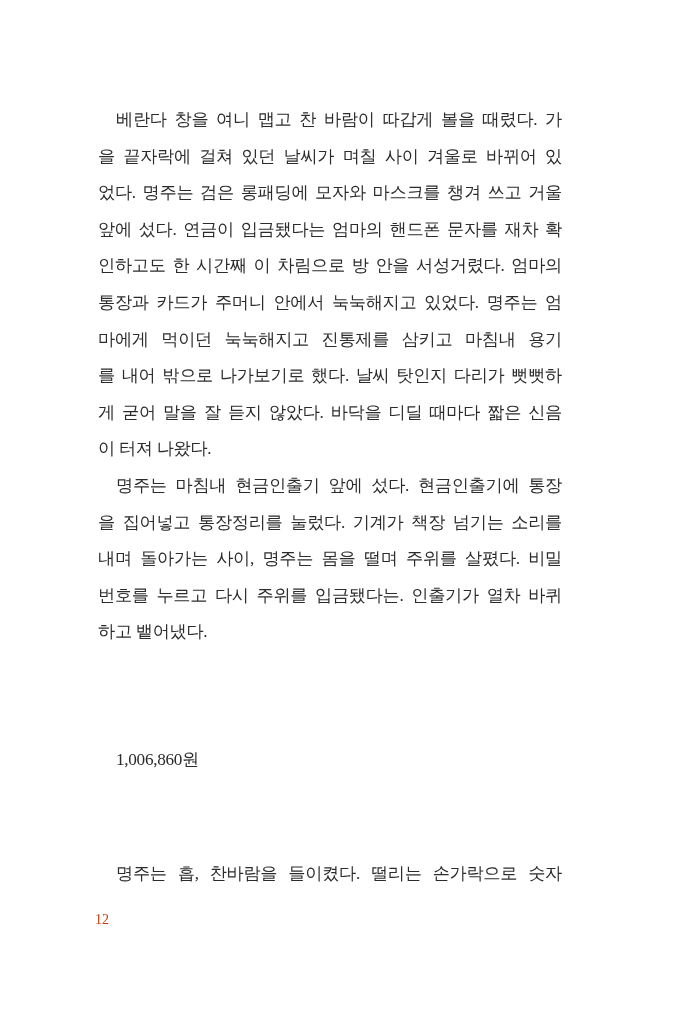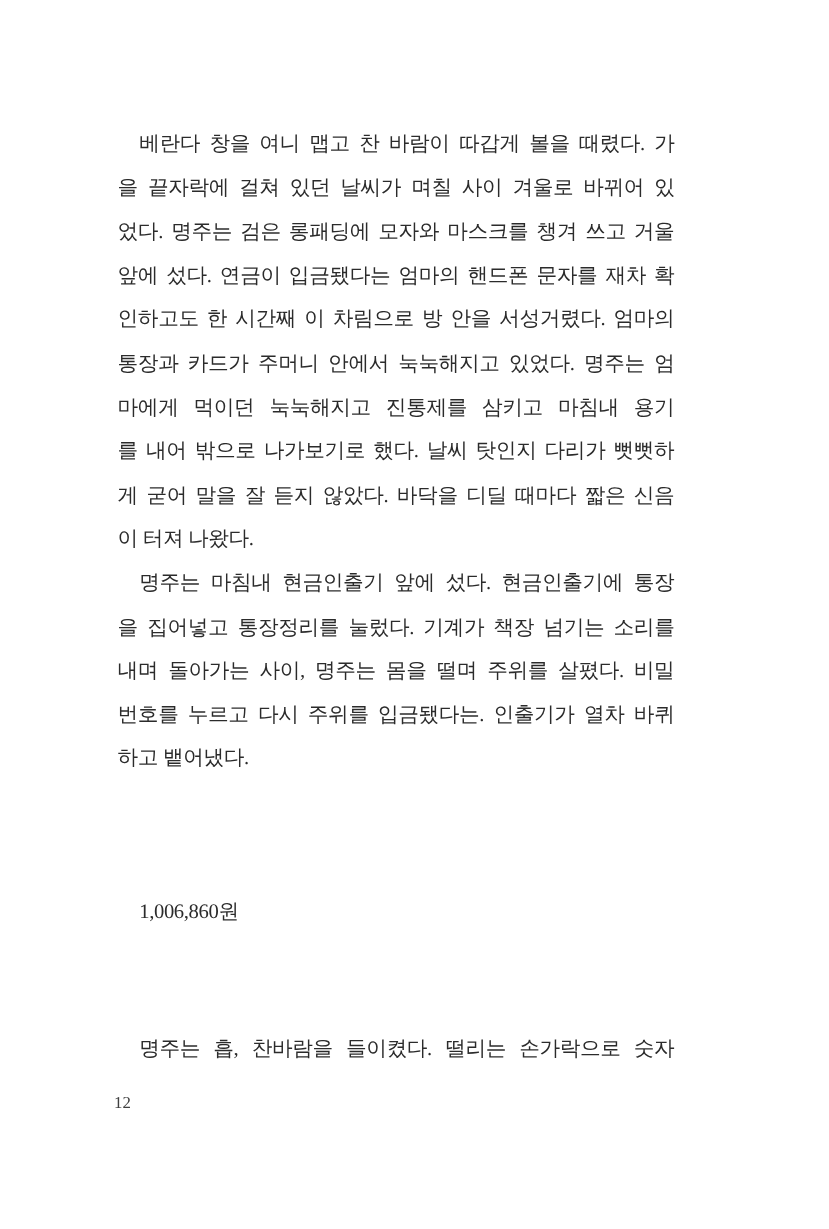--- a/index.html
+++ b/index.html
@@ -58,21 +58,21 @@
       left: 98px;
       top: 812px;
       width: 464px;
       margin-top: 44px;
     }
     .page-number {
       position: absolute;
       left: 95px;
       top: 909px;
       font-size: 14px;
-      color: #404040;
+      color: #c2410c;
       line-height: 22px;
     }
   </style>
 </head>
 <body>
 
 <div class="page">
   <div class="body-text">
     <div>
       <div class="line indent">베란다 창을 여니 맵고 찬 바람이 따갑게 볼을 때렸다. 가</div>

